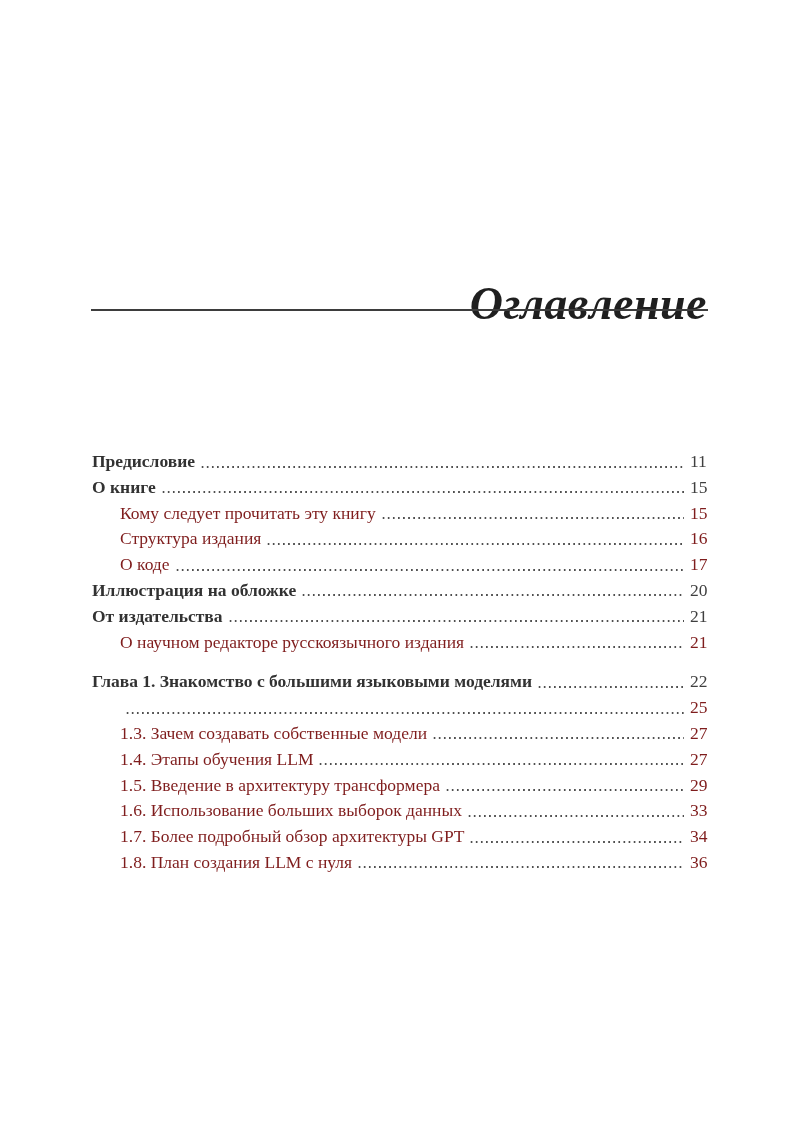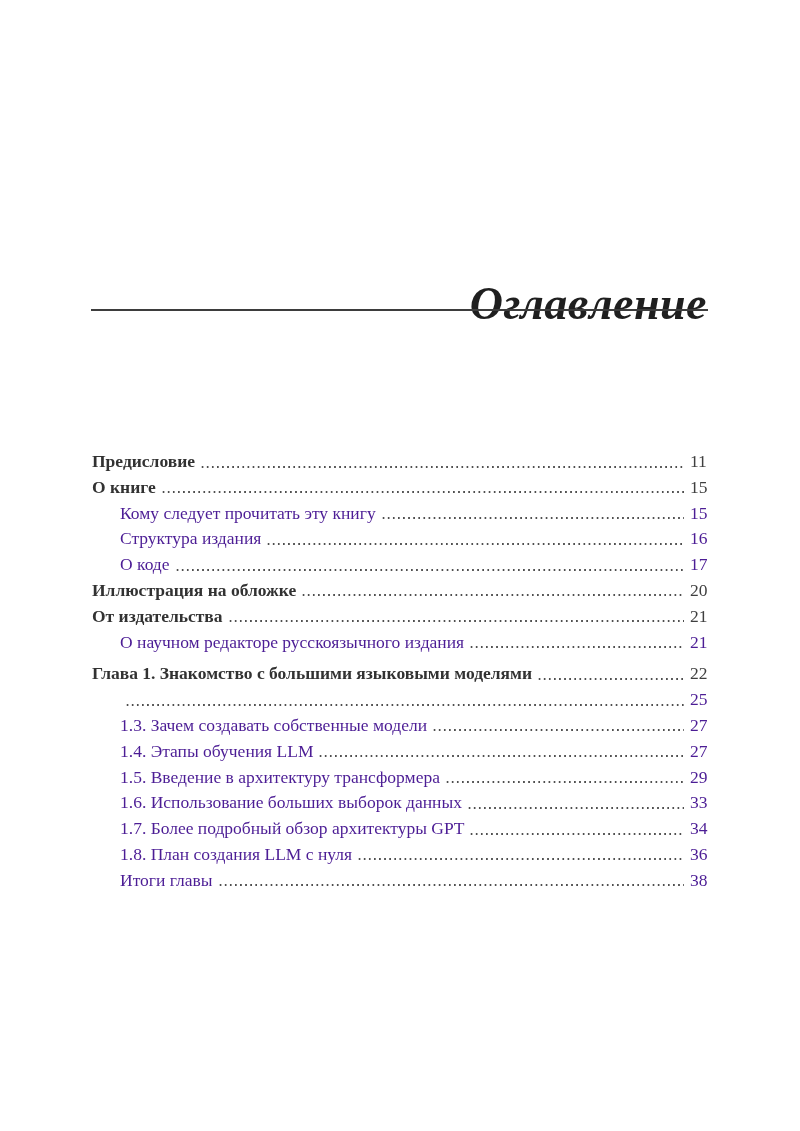--- a/index.html
+++ b/index.html
@@ -37,26 +37,26 @@
     position: absolute;
     top: 449px;
     left: 92px;
     width: 616px;
   }
   .row {
     display: flex;
     align-items: baseline;
     line-height: 25.8px;
     font-size: 17.5px;
-    color: #4c1d95;
+    color: #7f1d1d;
   }
   .row.bold { font-weight: 700; color: #323232; }
   .row.bold .pagenum { font-weight: 400; color: #3f3f3f; }
   .row.indent { padding-left: 28px; }
-  .row.gap { margin-top: 6px; font-family: Liberation Serif, serif; }
+  .row.gap { margin-top: 14px; font-family: Liberation Serif, serif; }
   .label { white-space: nowrap; }
   .leader {
     flex: 1;
     align-self: stretch;
     margin: 0 6px 0 5px;
     background-image: radial-gradient(circle closest-side, #4f4f4f 90%, rgba(0,0,0,0));
     background-size: 5.1px 2.3px;
     background-repeat: repeat-x;
     background-position: left calc(100% - 7px);
   }
@@ -141,19 +141,14 @@
       <div class="row indent">
     <span class="label">1.7. Более подробный обзор архитектуры GPT</span>
     <span class="leader"></span>
     <span class="pagenum">34</span>
   </div>
       <div class="row indent">
     <span class="label">1.8. План создания LLM с нуля</span>
     <span class="leader"></span>
     <span class="pagenum">36</span>
   </div>
-      <div class="row indent">
-    <span class="label">Итоги главы</span>
-    <span class="leader"></span>
-    <span class="pagenum">38</span>
-  </div>
     </main>
 </div>
 
 </body></html>

